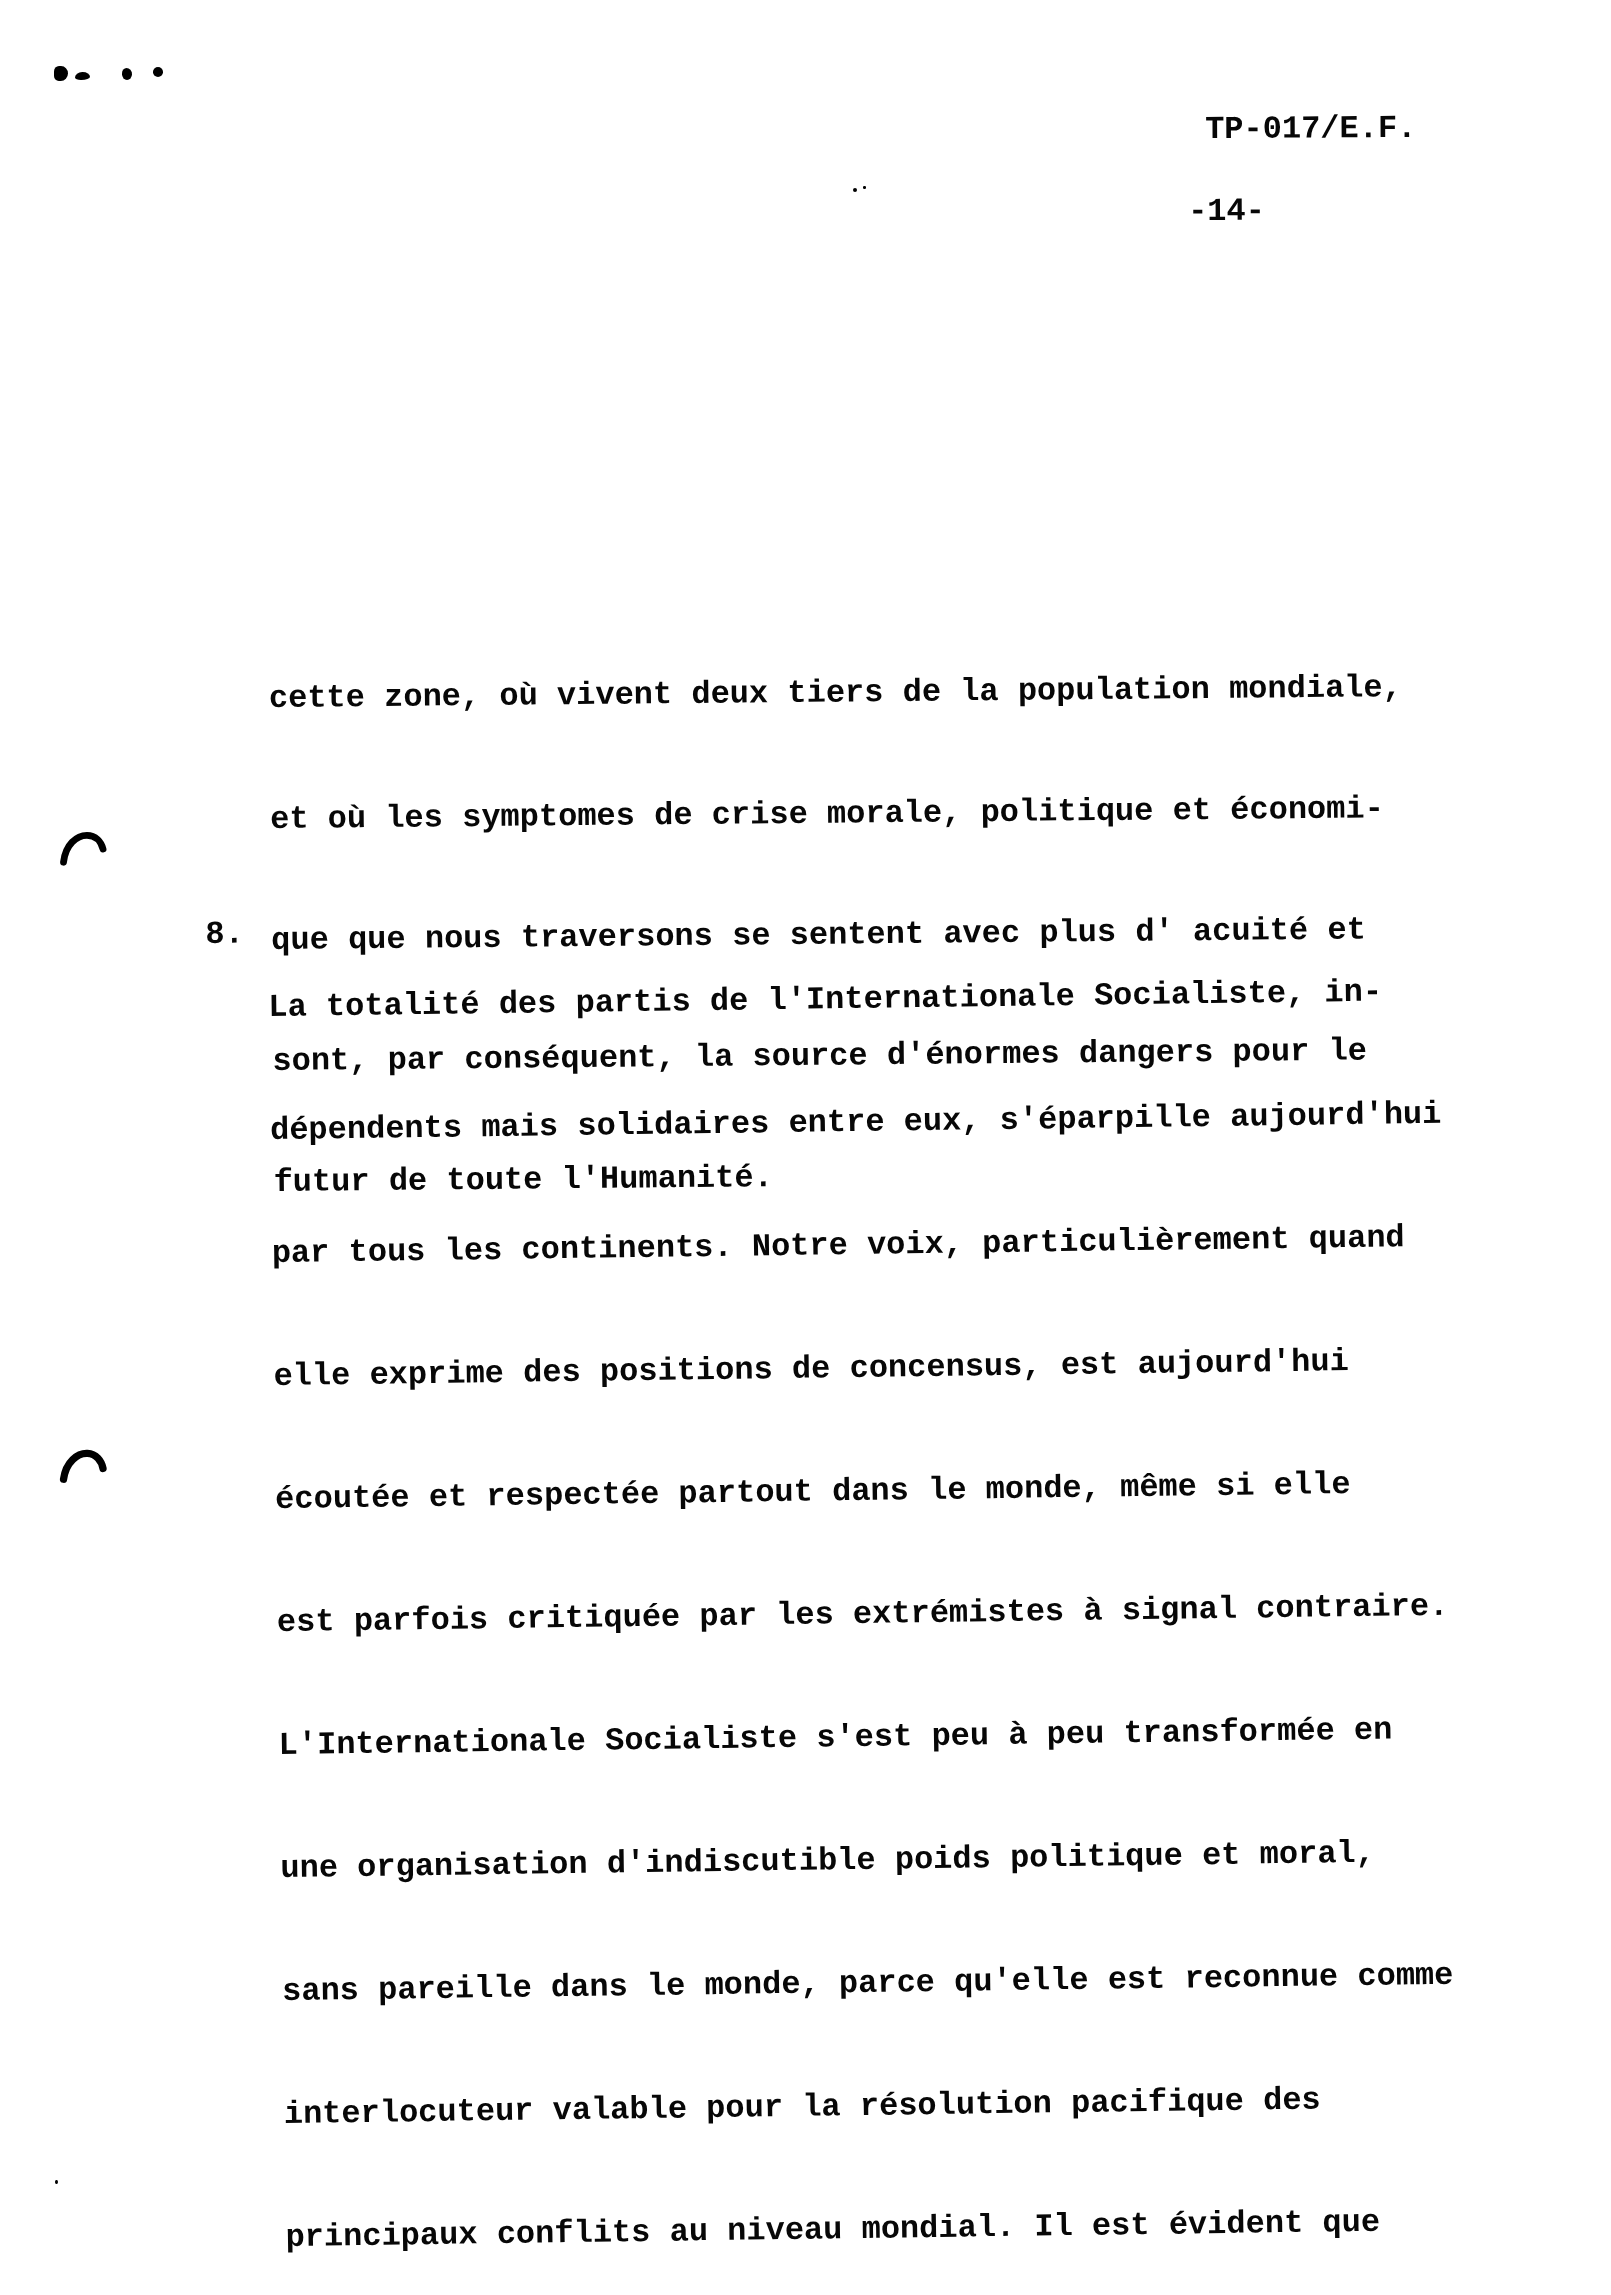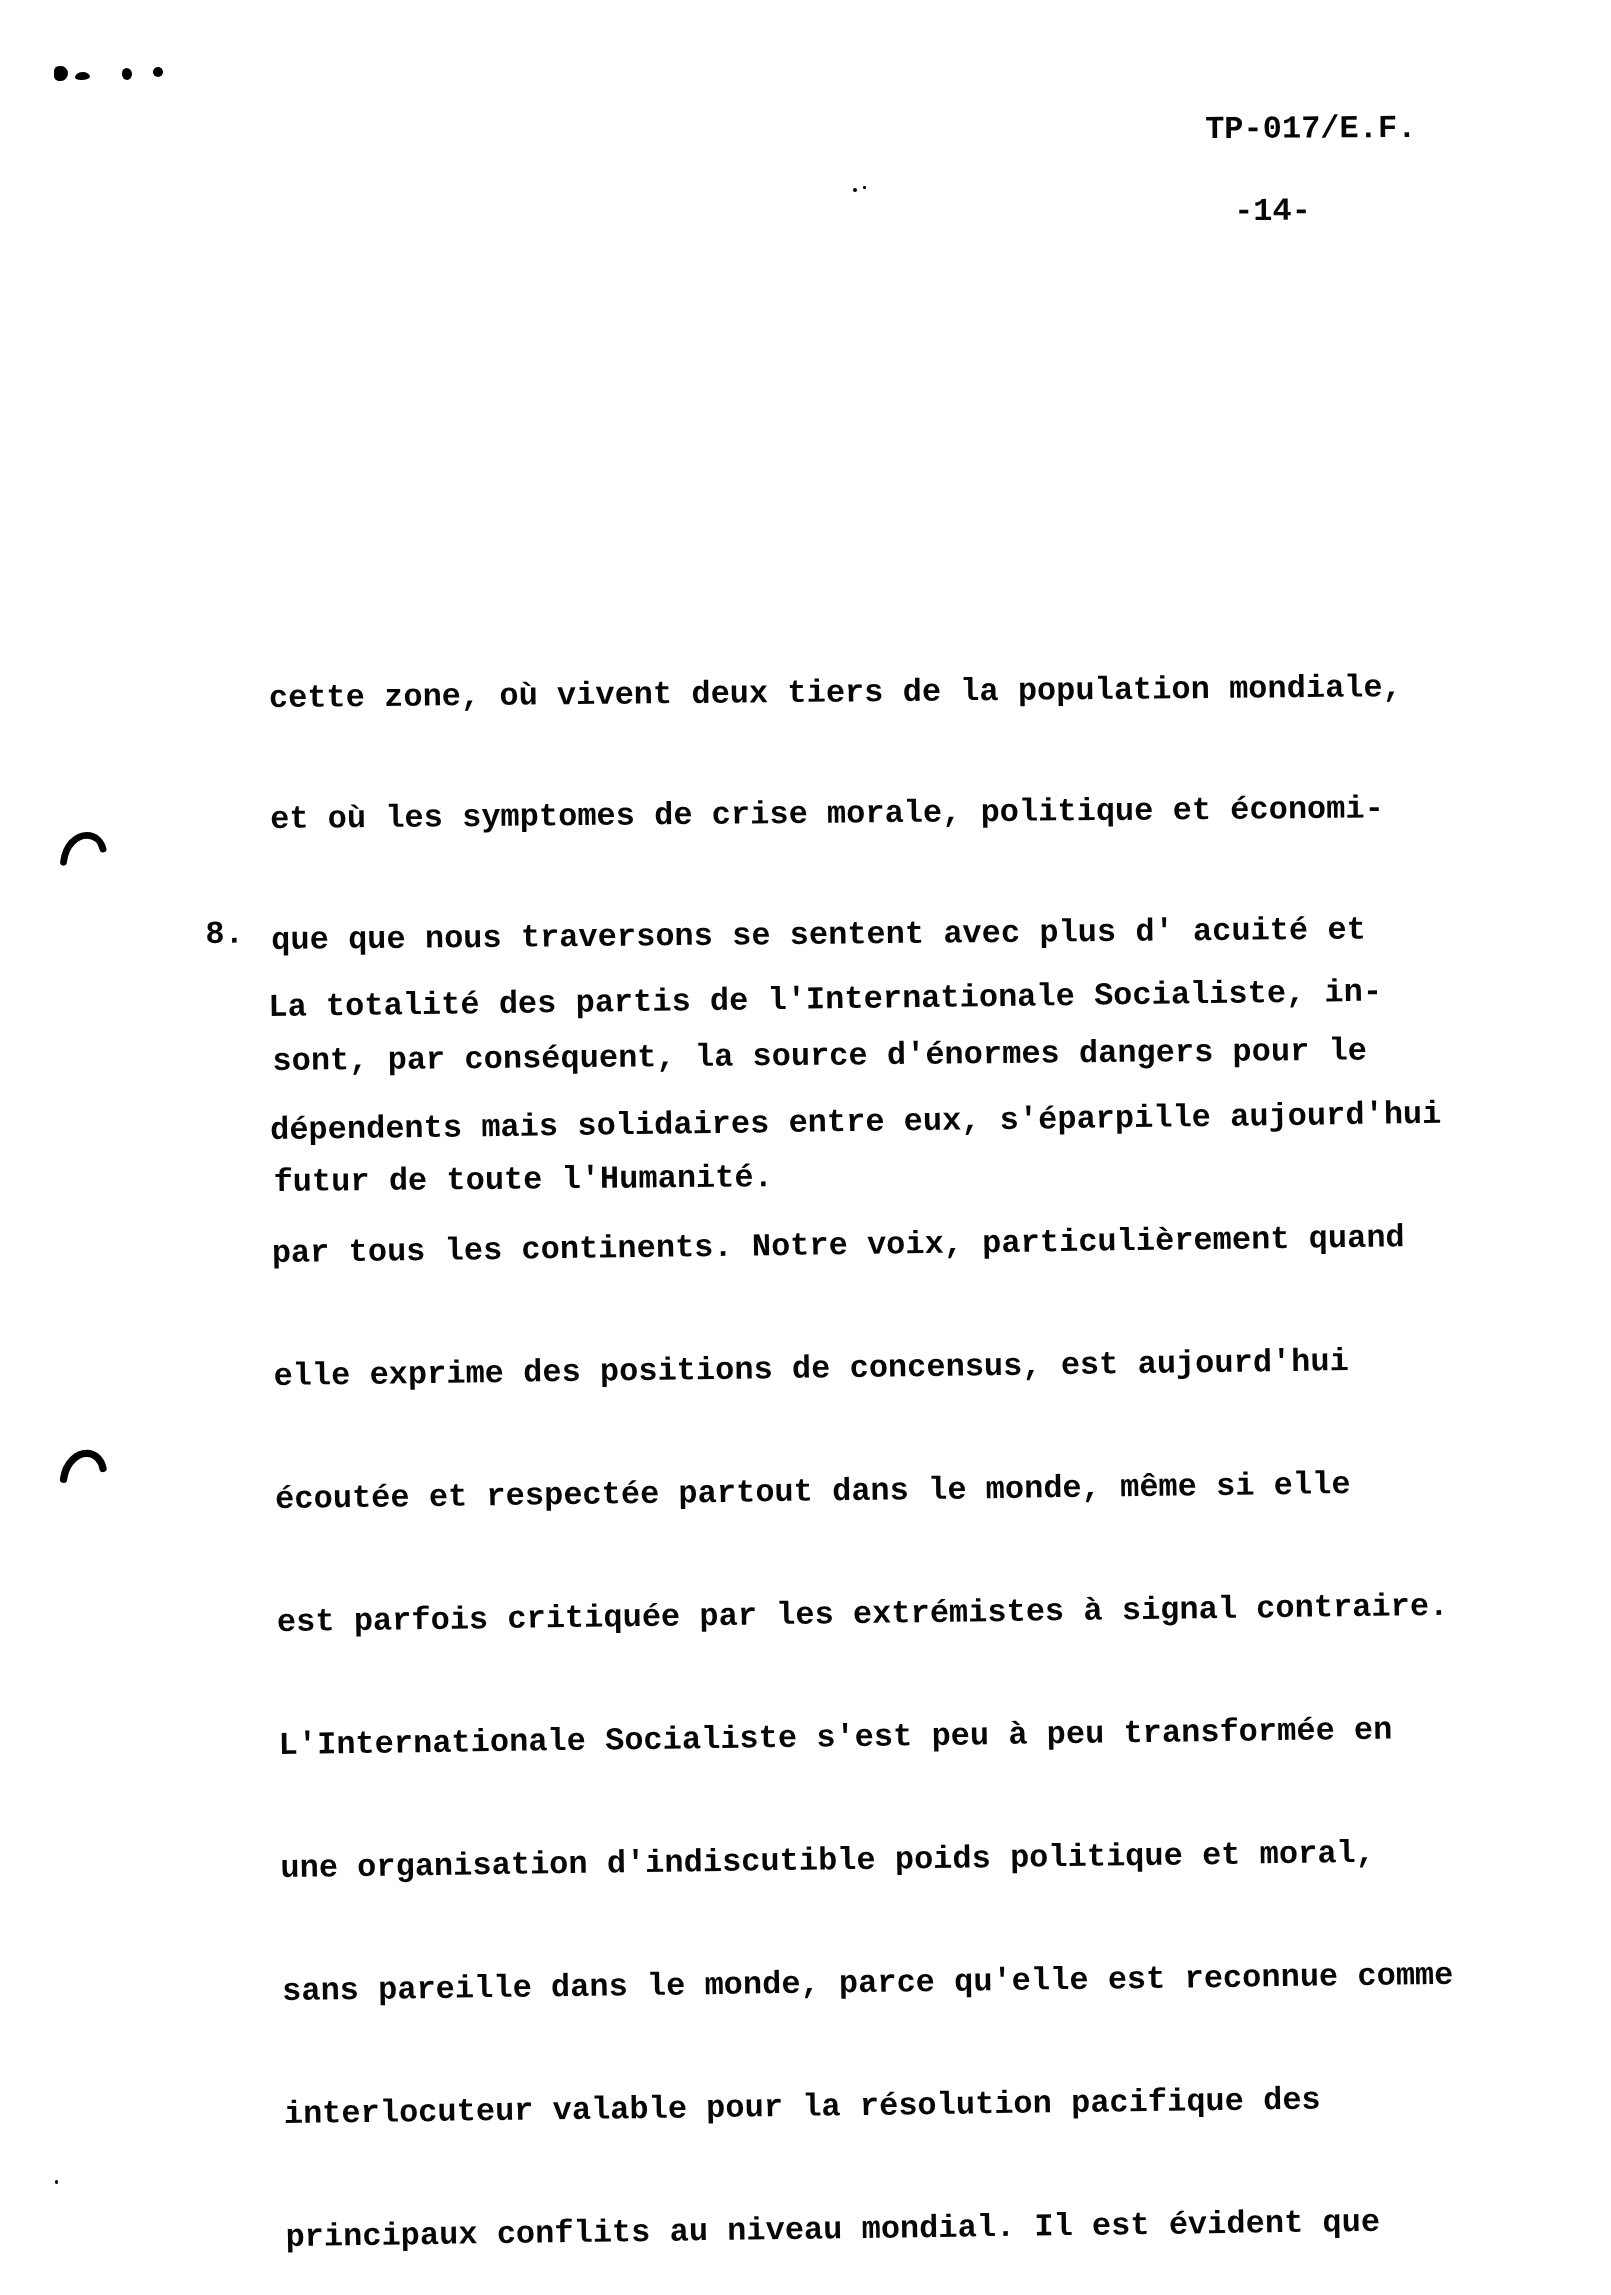--- a/index.html
+++ b/index.html
@@ -26,21 +26,21 @@
   .header-ref {
     position: absolute;
     left: 1205px;
     top: 111px;
     transform: rotate(-0.3deg);
     transform-origin: left top;
   }
   
   .page-num {
     position: absolute;
-    left: 1234px;
+    left: 1188px;
     top: 193px;
     transform: rotate(-0.3deg);
     transform-origin: left top;
   }
   
   .para-intro {
     position: absolute;
     left: 268px;
     top: 601px;
     transform: rotate(-0.55deg);

